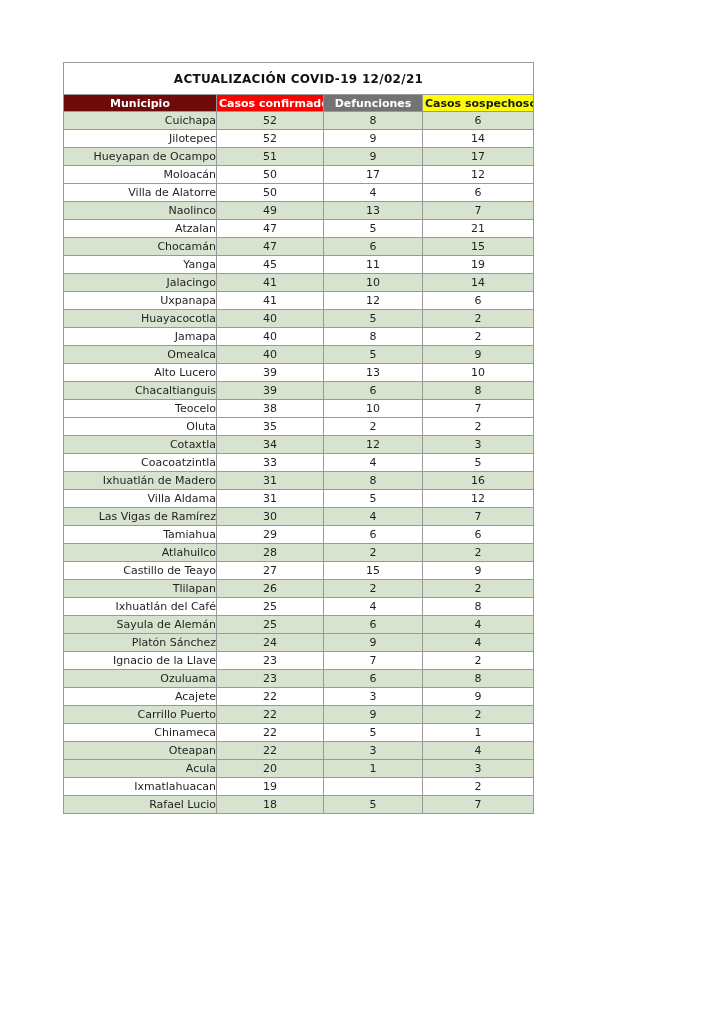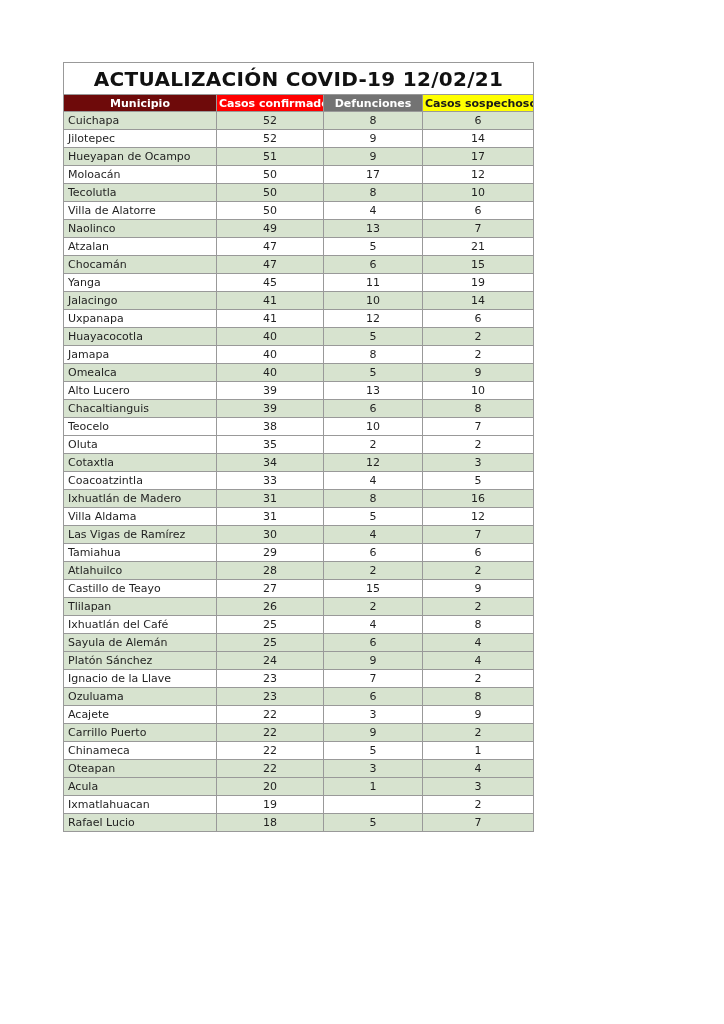--- a/index.html
+++ b/index.html
@@ -28,21 +28,21 @@
   table.covid-table th {
     border: 1px solid var(--border, #999999);
     overflow: hidden;
     white-space: nowrap;
   }
 
   .title-cell {
     height: 32px;
     background: #ffffff;
     color: #111111;
-    font-size: 20px;
+    font-size: 12px;
     font-weight: bold;
     text-align: center;
     letter-spacing: 0.3px;
     vertical-align: middle;
   }
 
   th.col-header {
     font-size: 11px;
     font-weight: bold;
     text-align: center;
@@ -56,21 +56,21 @@
   th.h-defunciones { background: var(--defunciones-header-bg, #737373); color: #ffffff; margin-left: 15px; }
   th.h-sospechosos { background: var(--sospechosos-header-bg, #ffff00); color: #1a1a1a; }
 
   tbody td {
     height: 18px;
     font-size: 11px;
     color: #1f1f1f;
     background: #ffffff;
     padding: 0;
   }
-  tbody td.name { text-align: left; padding-left: 4px; }
+  tbody td.name { text-align: right; padding-left: 4px; }
   tbody td.num  { text-align: center; }
   tbody tr.alt td { background: var(--row-alt-bg, #d7e3cf); }
 </style>
 </head>
 <body>
 
 <div class="page">
   <div class="covid-table-wrap">
     <table class="covid-table">
       <colgroup>
@@ -108,26 +108,20 @@
             <td class="num">51</td>
             <td class="num">9</td>
             <td class="num">17</td>
           </tr>
           <tr>
             <td class="name">Moloacán</td>
             <td class="num">50</td>
             <td class="num">17</td>
             <td class="num">12</td>
           </tr>
-          <tr class="alt">
-            <td class="name">Tecolutla</td>
-            <td class="num">50</td>
-            <td class="num">8</td>
-            <td class="num">10</td>
-          </tr>
           <tr>
             <td class="name">Villa de Alatorre</td>
             <td class="num">50</td>
             <td class="num">4</td>
             <td class="num">6</td>
           </tr>
           <tr class="alt">
             <td class="name">Naolinco</td>
             <td class="num">49</td>
             <td class="num">13</td>

